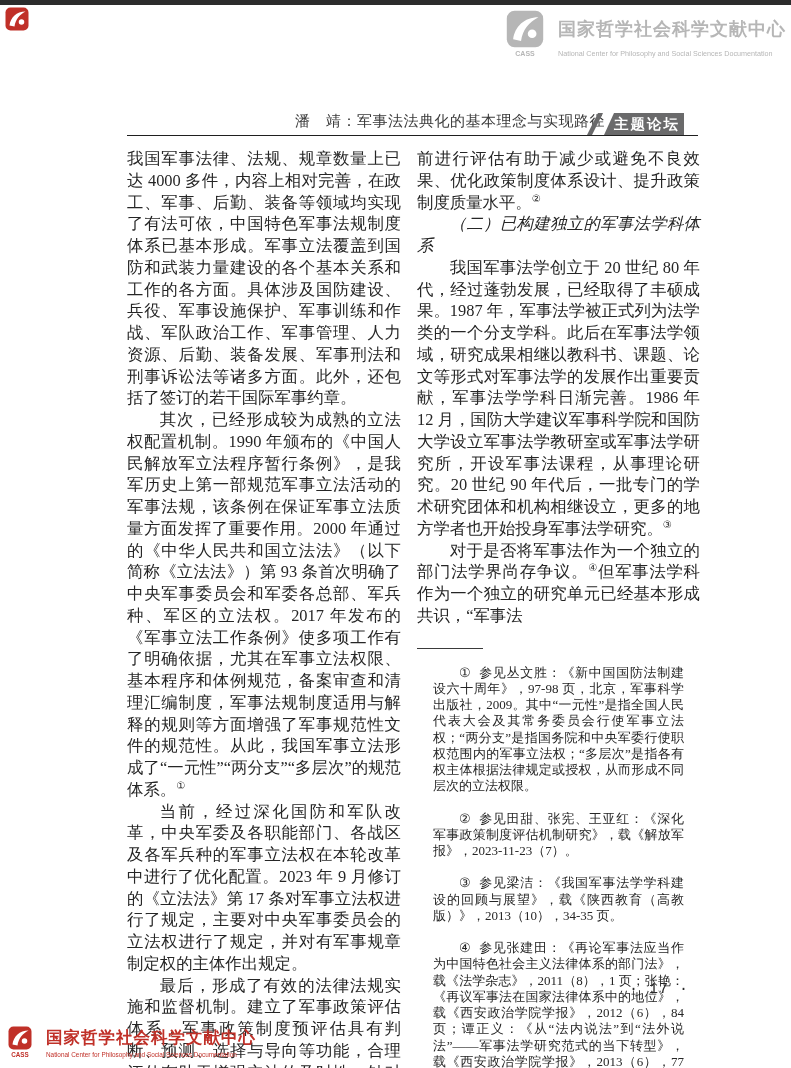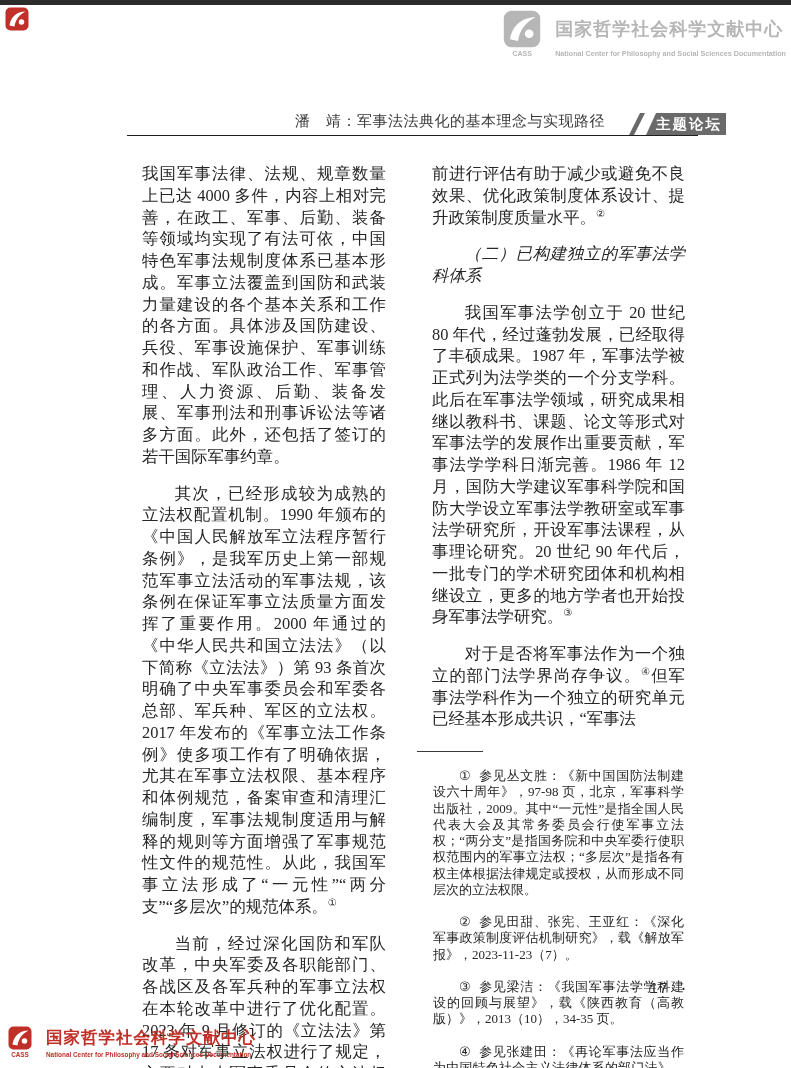--- a/index.html
+++ b/index.html
@@ -7,55 +7,55 @@
     position:relative;width:791px;height:1068px;margin:0 auto;background:#ffffff;
     font-family:"Liberation Serif","DejaVu Serif",serif;color:#262626;overflow:hidden;
   }
   .top-bar{position:absolute;top:0;left:0;width:791px;height:5px;background:#2c2c2c;}
 
   
   .logo{display:grid;grid-template-columns:auto 1fr;column-gap:14px;align-items:center;}
   .logo .mark{display:block;}
   .logo .zh{font-family:"Liberation Sans","DejaVu Sans",sans-serif;font-weight:bold;letter-spacing:1px;white-space:nowrap;}
   .logo .acronym{font-family:"Liberation Sans","DejaVu Sans",sans-serif;font-weight:bold;text-align:center;}
-  .logo .en{font-family:"Liberation Sans","DejaVu Sans",sans-serif;white-space:nowrap;font-weight:bold;}
+  .logo .en{font-family:"Liberation Sans","DejaVu Sans",sans-serif;white-space:nowrap;}
   .logo-top{position:absolute;top:10px;right:5px;color:#b6b6b6;}
   .logo-top .zh{font-size:18px;}
   .logo-top .acronym{font-size:7px;margin-top:1px;}
   .logo-top .en{font-size:7.2px;margin-top:1px;}
   .logo-bottom{position:absolute;left:8px;top:1026px;color:#c03028;}
   .logo-bottom .zh{font-size:16.5px;}
   .logo-bottom .acronym{font-size:6.3px;margin-top:1px;}
   .logo-bottom .en{font-size:6.4px;margin-top:1px;}
   .corner-mark{position:absolute;top:7px;left:5px;color:#c03028;}
 
   
   .running-title{
     position:absolute;top:112px;left:135px;width:470px;text-align:right;
     font-size:15px;color:#3a3a3a;letter-spacing:0.5px;white-space:nowrap;
   }
   .head-rule{position:absolute;top:135px;left:127px;width:571px;border-top:1.6px solid #1f1f1f;}
-  .badge{position:absolute;top:113px;left:629px;width:97px;height:17px;}
+  .badge{position:absolute;top:113px;left:587px;width:97px;height:17px;}
   .badge .sliver{
     position:absolute;left:0;top:0;width:16px;height:22px;background:#6a6a6b;
     clip-path:polygon(11px 0,16px 0,5px 100%,0 100%);
   }
   .badge .main{
     position:absolute;left:17px;top:0;width:80px;height:22px;background:#6a6a6b;
     clip-path:polygon(10px 0,100% 0,100% 100%,0 100%);
     color:#fff;font-family:"Liberation Sans","DejaVu Sans",sans-serif;
     font-size:14.5px;font-weight:bold;letter-spacing:2px;
     display:flex;align-items:center;justify-content:center;padding-left:6px;box-sizing:border-box;
   }
 
   
   .col{position:absolute;top:148px;font-size:16.4px;line-height:21.75px;text-align:justify;}
   .col-left{left:127px;width:274px;}
   .col-right{left:417px;width:283px;}
-  .col p{margin:15px;}
+  .col p{margin:0;}
   .col p.indent{text-indent:2em;}
   .col p.kai{font-style:italic;}
   sup.fn{font-size:0.62em;vertical-align:super;line-height:0;}
 
   .fn-sep{width:66px;border-top:1.2px solid #3a3a3a;margin:21px 0 14px 0;}
   .footnotes{font-size:13px;line-height:16.25px;text-align:justify;}
   .footnotes p{margin:16px;text-indent:2em;}
   .footnotes .marker{margin-right:0.6em;}
 
   .page-number{

